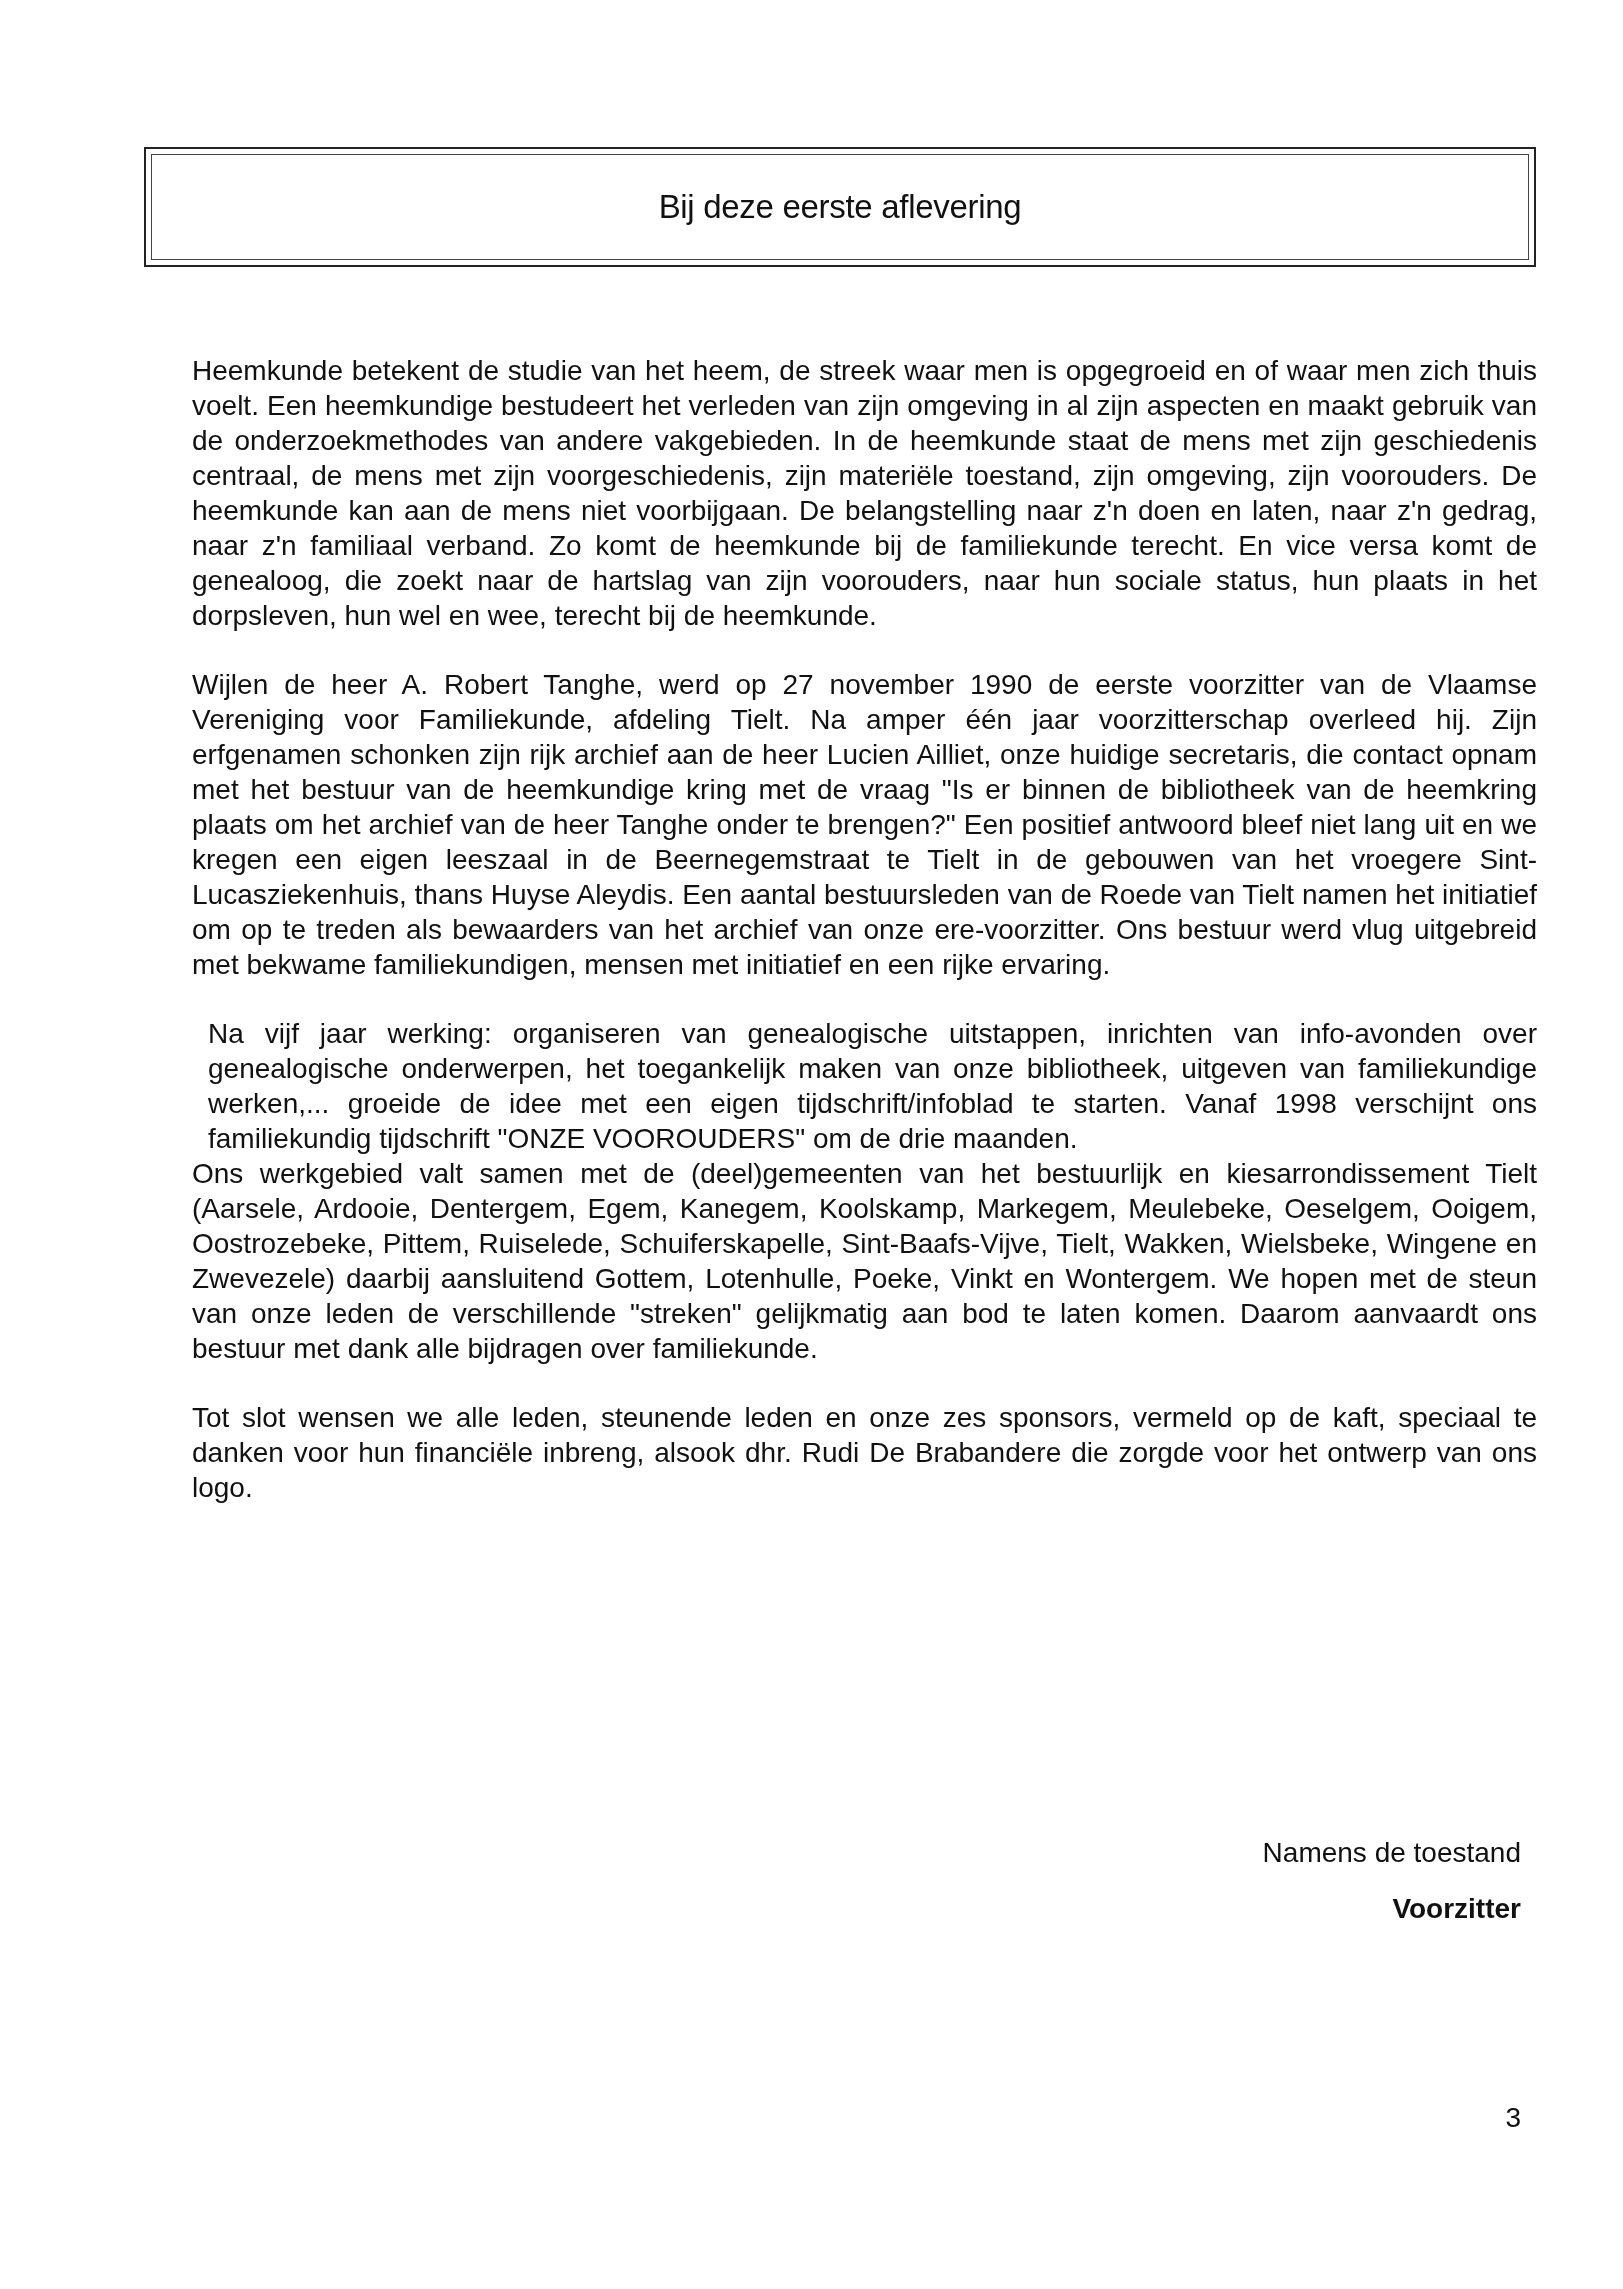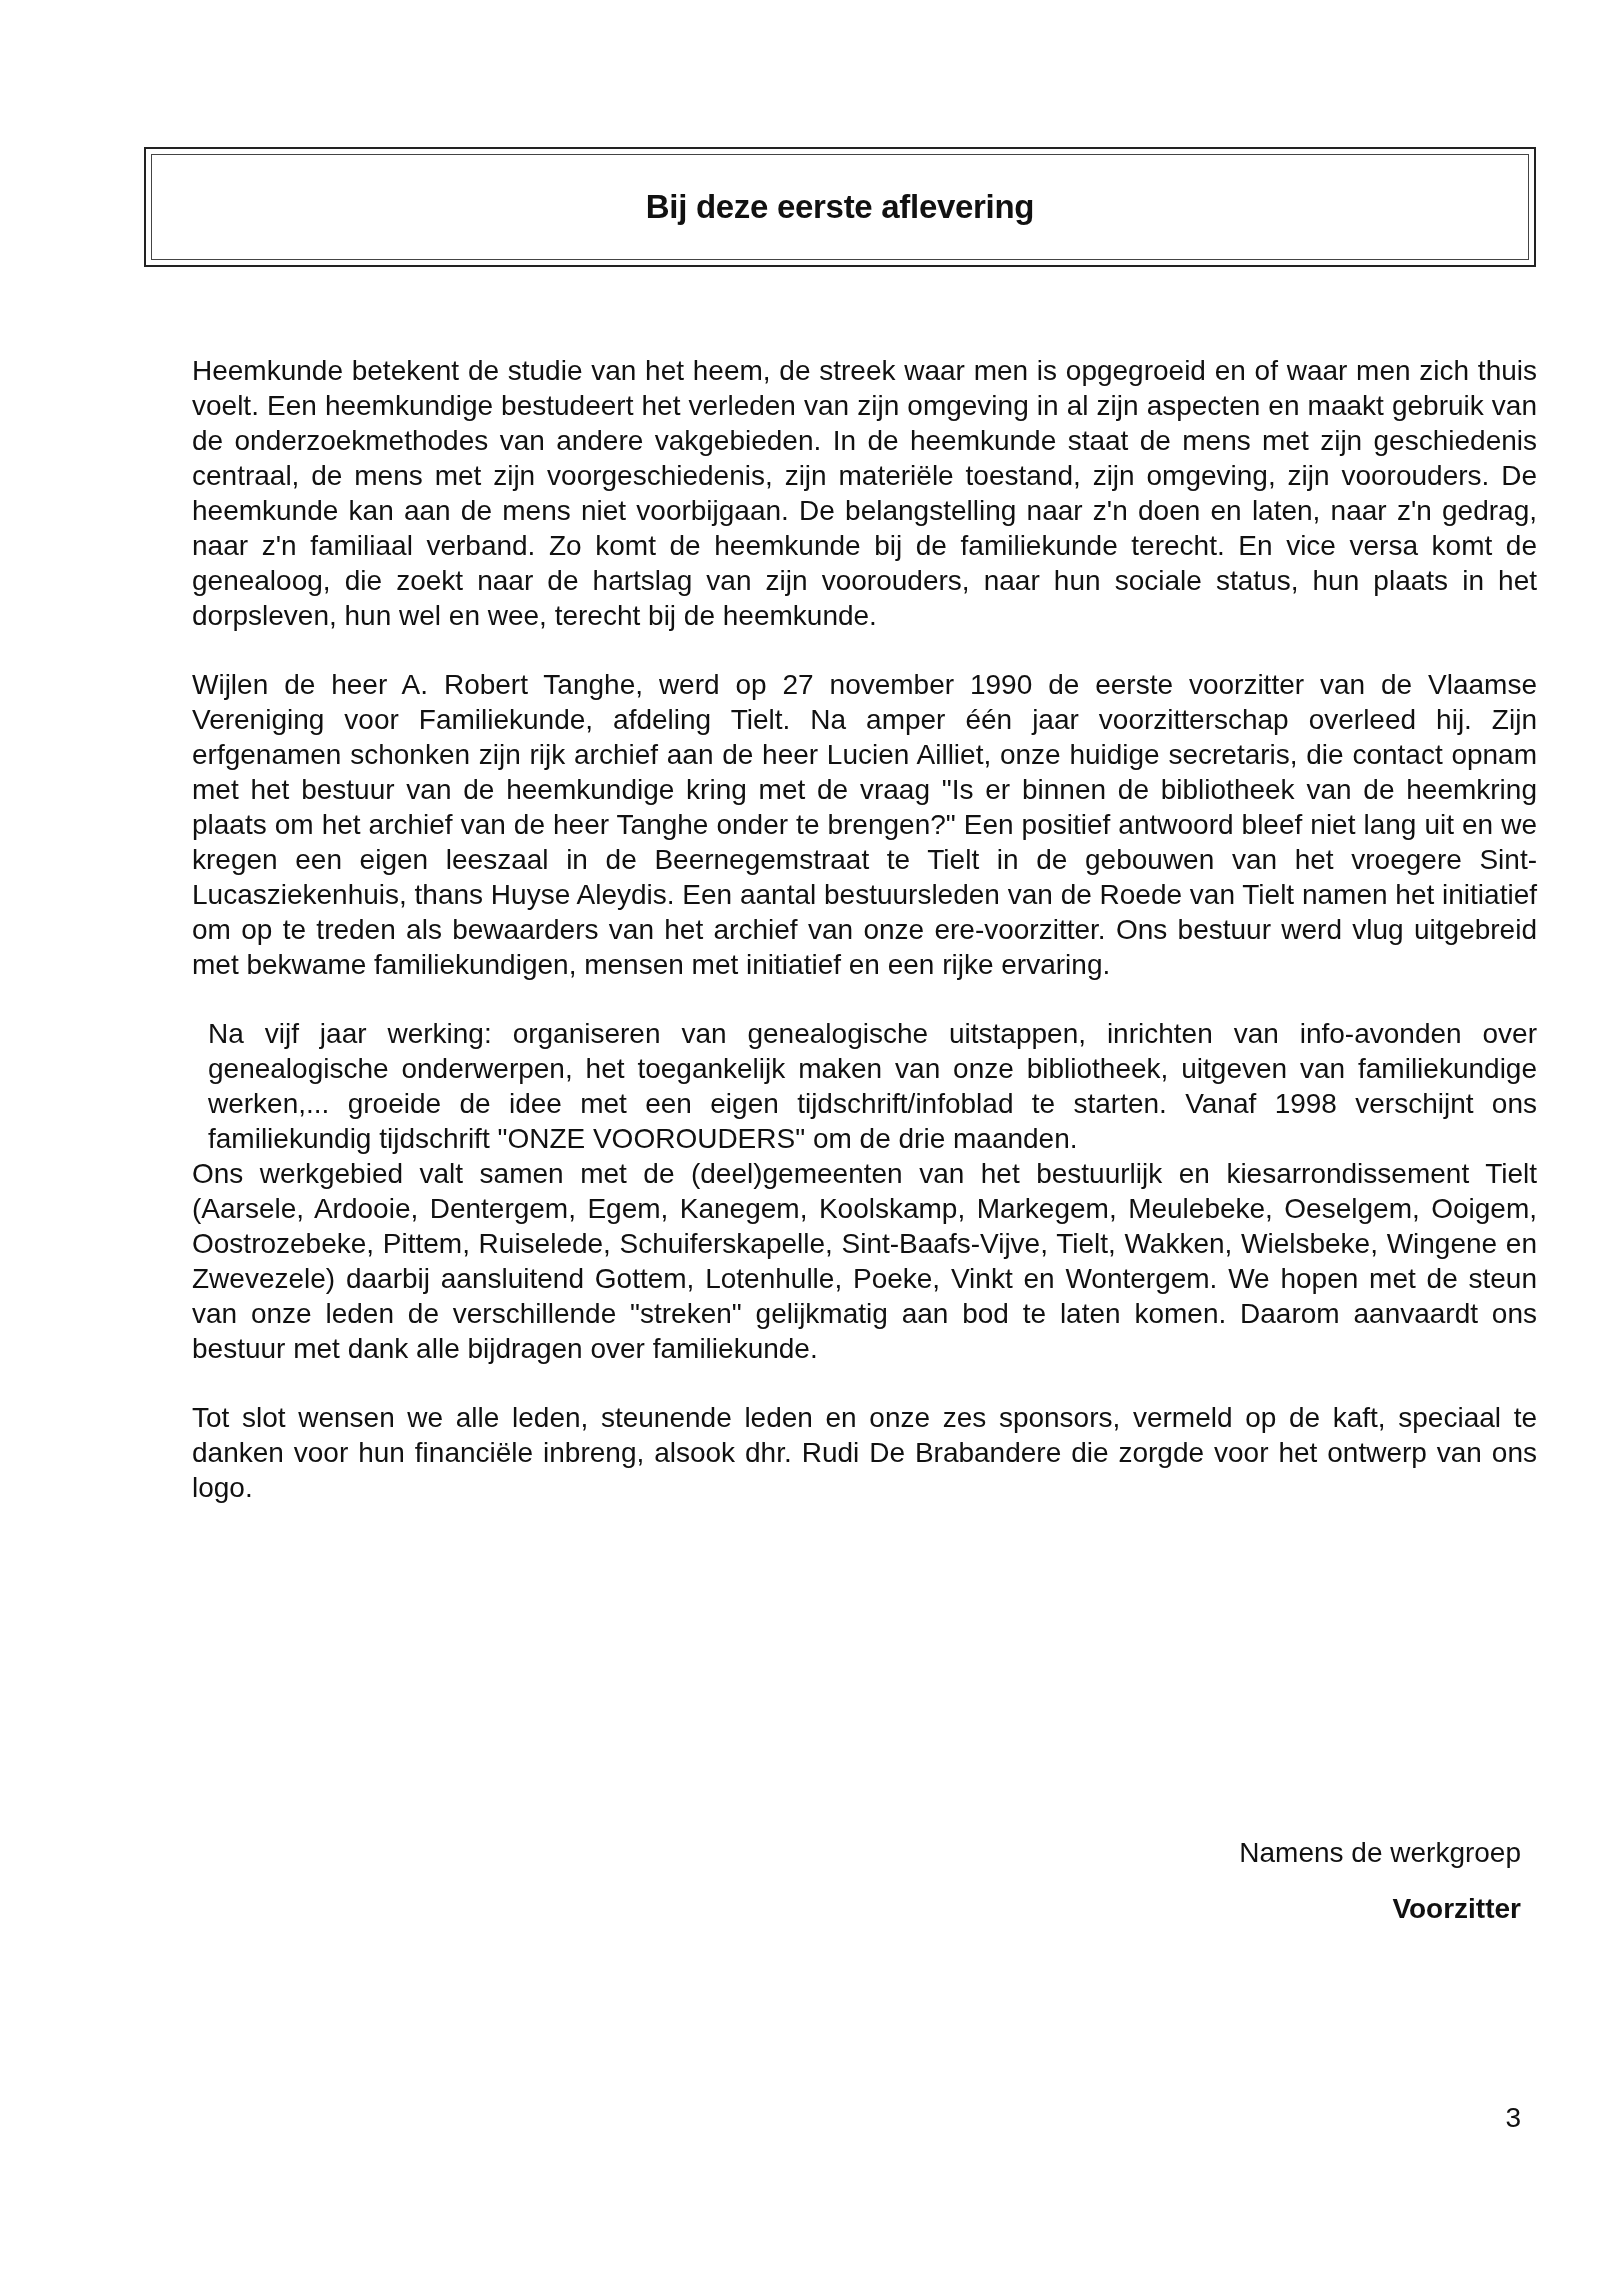--- a/index.html
+++ b/index.html
@@ -30,21 +30,21 @@
       top: 4.9px;
       right: 4.9px;
       bottom: 4.9px;
       border: 1.5px solid #444;
       display: flex;
       align-items: center;
       justify-content: center;
     }
     .title {
       font-size: 33px;
-      font-weight: bold;
+      font-weight: normal;
       margin: 0;
       letter-spacing: -0.3px;
     }
     .body-text {
       position: absolute;
       left: 192px;
       top: 353px;
       width: 1345px;
       font-size: 28px;
       line-height: 35px;
@@ -89,18 +89,18 @@
 
 <div class="body-text">
   <p>Heemkunde betekent de studie van het heem, de streek waar men is opgegroeid en of waar men zich thuis voelt.  Een heemkundige bestudeert het verleden van zijn omgeving in al zijn aspecten en maakt gebruik van de onderzoekmethodes van andere vakgebieden.  In de heemkunde staat de mens met zijn geschiedenis centraal, de mens met zijn voorgeschiedenis, zijn materiële toestand, zijn omgeving, zijn voorouders.  De heemkunde kan aan de mens niet voorbijgaan.  De belangstelling naar z'n doen en laten, naar z'n gedrag, naar z'n familiaal verband.  Zo komt de heemkunde bij de familiekunde terecht.  En vice versa komt de genealoog, die zoekt naar de hartslag van zijn voorouders, naar hun sociale status, hun plaats in het dorpsleven, hun wel en wee, terecht bij de heemkunde.</p>
   <p>Wijlen de heer A. Robert Tanghe, werd op 27 november 1990 de eerste voorzitter van de Vlaamse Vereniging voor Familiekunde, afdeling Tielt.  Na amper één jaar voorzitterschap overleed hij. Zijn erfgenamen schonken zijn rijk archief aan de heer Lucien Ailliet, onze huidige secretaris, die contact opnam met het bestuur van de heemkundige kring met de vraag "Is er binnen de bibliotheek van de heemkring plaats om het archief van de heer Tanghe onder te brengen?"  Een positief antwoord bleef niet lang uit en we kregen een eigen leeszaal in de Beernegemstraat te Tielt in de gebouwen van het vroegere Sint-Lucasziekenhuis, thans Huyse Aleydis.  Een aantal bestuursleden van de Roede van Tielt namen het initiatief om op te treden als bewaarders van het archief van onze ere-voorzitter. Ons bestuur werd vlug uitgebreid met bekwame familiekundigen, mensen met initiatief en een rijke ervaring.</p>
   <p class="tight">Na vijf jaar werking: organiseren van genealogische uitstappen, inrichten van info-avonden over genealogische onderwerpen, het toegankelijk maken van onze bibliotheek, uitgeven van familiekundige werken,... groeide de idee met een eigen tijdschrift/infoblad te starten.  Vanaf 1998 verschijnt ons familiekundig tijdschrift "ONZE VOOROUDERS" om de drie maanden.</p>
   <p>Ons werkgebied valt samen met de (deel)gemeenten van het bestuurlijk en kiesarrondissement Tielt (Aarsele, Ardooie, Dentergem, Egem, Kanegem, Koolskamp, Markegem, Meulebeke, Oeselgem, Ooigem, Oostrozebeke, Pittem, Ruiselede, Schuiferskapelle, Sint-Baafs-Vijve, Tielt, Wakken, Wielsbeke, Wingene en Zwevezele) daarbij aansluitend Gottem, Lotenhulle, Poeke, Vinkt en Wontergem. We hopen met de steun van onze leden de verschillende "streken" gelijkmatig aan bod te laten komen.  Daarom aanvaardt ons bestuur met dank alle bijdragen over familiekunde.</p>
   <p>Tot slot wensen we alle leden, steunende leden en onze zes sponsors, vermeld op de kaft, speciaal te danken voor hun financiële inbreng, alsook dhr. Rudi De Brabandere die zorgde voor het ontwerp van ons logo.</p>
 </div>
 
 <div class="signature">
-  <div>Namens de werkgroep</div>
+  <div>Namens de toestand</div>
   <div class="bold">Voorzitter</div>
 </div>
 
 <div class="page-number">3</div>
 
 
 </body></html>

